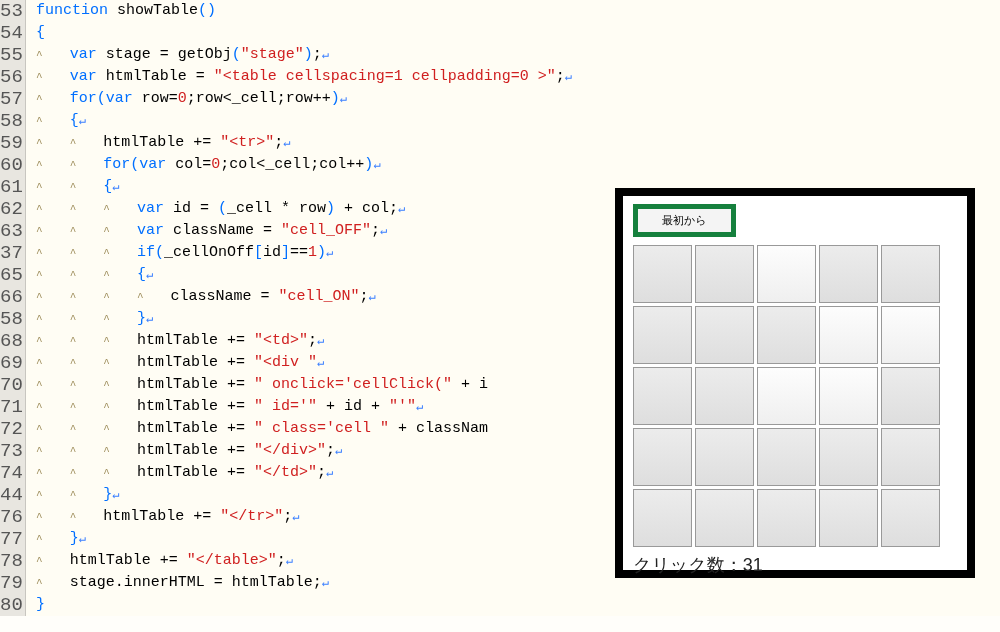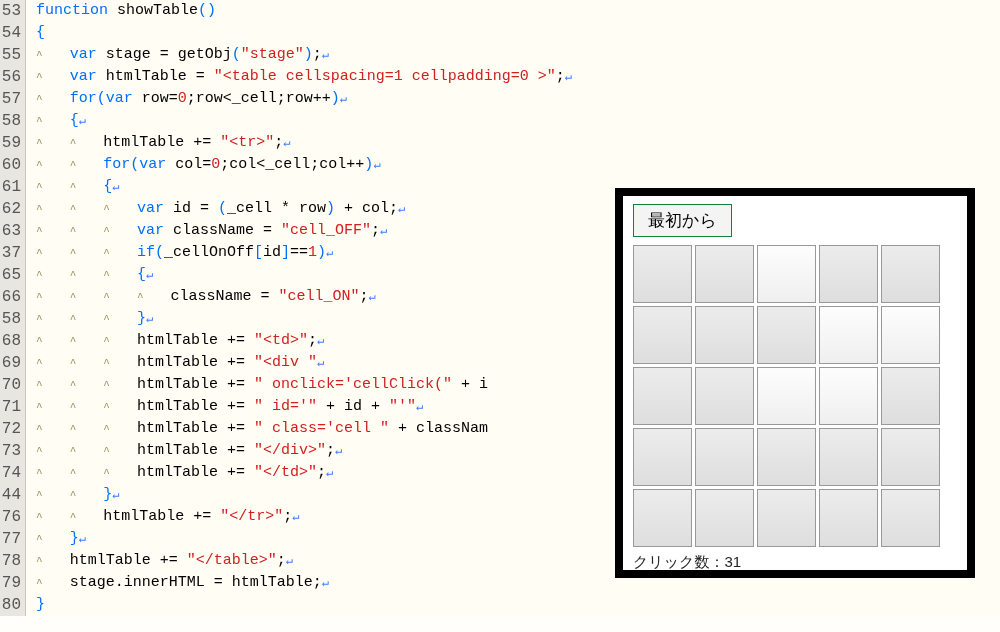--- a/index.html
+++ b/index.html
@@ -19,21 +19,21 @@
     width: 1000px;
   }
   .gutter {
     background: #e8e6e0;
     width: 26px;
     border-right: 1px solid #c8c6c0;
     text-align: right;
     padding-right: 4px;
     color: #555;
     font-family: "Courier New", monospace;
-    font-size: 16px;
+    font-size: 19px;
     line-height: 22px;
   }
   .code {
     background: #fffdf4;
     flex: 1;
     padding-left: 10px;
     white-space: pre;
     font-family: "Courier New", monospace;
     font-size: 15px;
     line-height: 22px;
@@ -51,44 +51,44 @@
     right: 25px;
     top: 188px;
     width: 360px;
     height: 390px;
     background: #fff;
     border: 8px solid #000;
     padding: 8px 10px 6px 10px;
   }
   .overlay .btn {
     font-family: sans-serif;
-    font-size: 17px;
-    padding: 4px 14px;
-    border: 1px solid #15803d;
+    font-size: 11px;
+    padding: 4px 24px;
+    border: 5px solid #15803d;
     background: #f4f4f4;
     cursor: pointer;
   }
   .grid {
     margin-top: 8px;
     display: grid;
     grid-template-columns: repeat(5, 59px);
     grid-template-rows: repeat(5, 58px);
     gap: 3px;
   }
   .cell {
     border: 1px solid #999;
     background: linear-gradient(#ececec, #dedede);
     cursor: pointer;
   }
   .cell.on {
     background: linear-gradient(#fdfdfd, #efefef);
   }
   .count {
     font-family: sans-serif;
-    font-size: 15px;
+    font-size: 18px;
     margin-top: 6px;
     color: #222;
   }
 </style>
 </head>
 <body>
 
 <div class="editor">
   <div class="gutter" id="gutter">
       <div>53</div>

